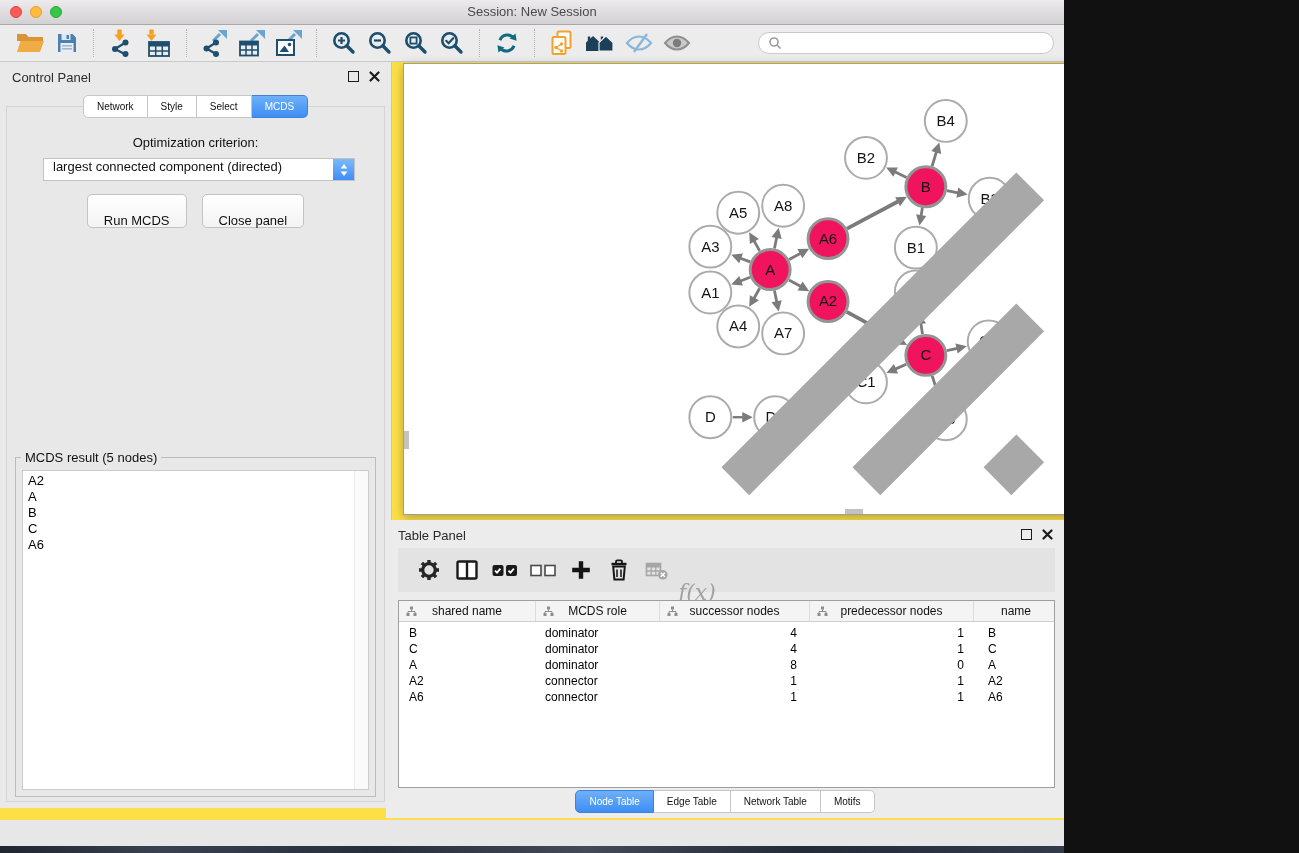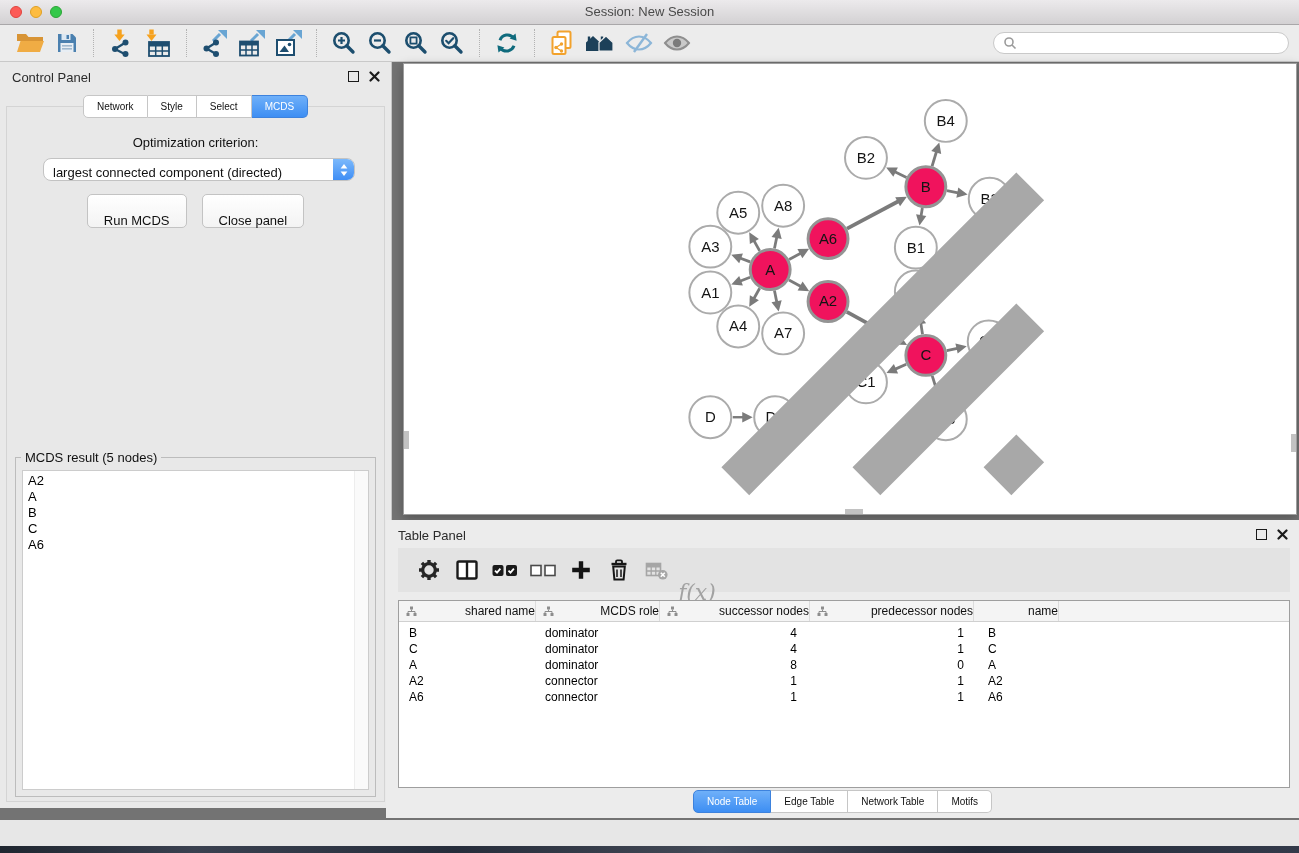--- a/index.html
+++ b/index.html
@@ -1,16 +1,16 @@
 <!DOCTYPE html>
 <html><head>
 <meta charset="utf-8">
 <style>
   html,body{margin:0;padding:0;background:#111;}
-  .app{position:relative;width:1299px;height:853px;overflow:hidden;
+  .app{position:relative;width:1064px;height:853px;overflow:hidden;
        font-family:"Liberation Sans",sans-serif;background:#e7e7e7;
        -webkit-font-smoothing:antialiased;}
   
   .titlebar{position:absolute;top:0;left:0;right:0;height:25px;
     background:linear-gradient(#eceaec,#d3d1d3);border-bottom:1px solid #a9a7a9;box-sizing:border-box;}
   .lights{position:absolute;left:10px;top:6px;display:flex;gap:8px;}
   .light{width:12px;height:12px;border-radius:50%;box-sizing:border-box;}
   .light.red{background:#fc5b57;border:1px solid #e0443e;}
   .light.yellow{background:#fdbc40;border:1px solid #dfa023;}
   .light.green{background:#34c84a;border:1px solid #2ca436;}
@@ -18,37 +18,37 @@
   
   .toolbar{position:absolute;top:25px;left:0;right:0;height:37px;background:#ececec;
     border-bottom:1px solid #c9c9c9;display:flex;align-items:center;padding:0 10px;box-sizing:border-box;}
   .tb-btn{height:32px;display:flex;align-items:center;justify-content:center;margin:0 5px;}
   .sep{width:0;height:28px;border-left:1px dotted #b2b2b2;margin:0 9px;}
   .search{margin-left:auto;width:296px;height:22px;background:#fff;border:1px solid #c9c9c9;
     border-radius:12px;display:flex;align-items:center;padding:0 9px;box-sizing:border-box;}
   .search input{border:none;outline:none;flex:1;font-size:12px;background:transparent;margin-left:6px;
     font-family:"Liberation Sans",sans-serif;}
   
-  .main{position:absolute;top:62px;left:0;right:0;height:758px;background:#737373;}
+  .main{position:absolute;top:62px;left:0;right:0;height:758px;background:#fde047;}
   
   .control-panel{position:absolute;left:0;top:0;width:392px;height:746px;background:#e9e9e9;
     border-right:1px solid #c4c4c4;box-sizing:border-box;}
   .panel-title{position:absolute;left:12px;top:8px;font-size:13px;color:#2b2b2b;}
   .panel-ctrls{position:absolute;right:11px;top:9px;display:flex;gap:10px;align-items:center;}
   .float-box{width:9px;height:9px;border:1.5px solid #1a1a1a;display:inline-block;}
   .cp-tabs{position:absolute;top:33px;left:0;right:0;display:flex;justify-content:center;z-index:2;}
   .seg{height:21px;line-height:21px;padding:0 13px;font-size:10px;background:#fff;
     border:1px solid #c6c6c6;border-left:none;color:#111;white-space:nowrap;}
   .seg:first-child{border-left:1px solid #c6c6c6;border-radius:5px 0 0 5px;}
   .seg:last-child{border-radius:0 5px 5px 0;}
   .seg.sel{background:linear-gradient(#6fb0f9,#3d8ef3);border-color:#3d82dd;color:#fff;}
   .cp-content{position:absolute;left:6px;right:6px;top:44px;bottom:6px;border:1px solid #d4d4d4;background:#e8e8e8;}
   .opt-label{position:absolute;top:28px;width:100%;text-align:center;font-size:13px;color:#111;}
   .dropdown{position:absolute;top:51px;left:36px;width:312px;height:23px;background:#fff;
-    border:1px solid #c3c3c3;border-radius:8px;display:flex;align-items:flex-end;box-sizing:border-box;overflow:hidden;}
+    border:1px solid #c3c3c3;border-radius:0;display:flex;align-items:flex-start;box-sizing:border-box;overflow:hidden;}
   .dropdown .val{flex:1;font-size:13px;padding-left:9px;color:#111;white-space:nowrap;}
   .stepper{width:21px;align-self:stretch;background:linear-gradient(#7cb9fb,#3f8ef5);
     display:flex;flex-direction:column;align-items:center;justify-content:center;gap:2px;}
   .btn-row{position:absolute;top:87px;width:100%;display:flex;justify-content:center;gap:15px;}
   .mac-btn{height:21px;line-height:19px;padding:16px 16px;background:linear-gradient(#ffffff,#f3f3f3);
     border:1px solid #c3c3c3;border-radius:5px;font-size:13px;color:#111;}
   .fieldset{position:absolute;left:8px;right:8px;top:350px;bottom:4px;border:1px solid #bcbcbc;}
   .fieldset .legend{position:absolute;top:-8px;left:5px;background:#e8e8e8;padding:0 4px;font-size:13px;color:#111;}
   .listbox{position:absolute;left:6px;right:6px;top:12px;bottom:6px;background:#fff;
     border:1px solid #cccccc;overflow:hidden;}
@@ -71,21 +71,21 @@
   
   .table-panel{position:absolute;left:386px;top:458px;right:0;height:298px;background:#ececec;}
   .tp-toolbar{position:absolute;left:12px;right:9px;top:28px;height:44px;background:#e3e3e3;
     display:flex;align-items:center;padding:0 12px;box-sizing:border-box;}
   .tt-btn{width:38px;height:36px;display:flex;align-items:center;justify-content:center;}
   .fx{font-family:"DejaVu Serif",serif;font-style:italic;font-size:22px;color:#a2a2a2;padding-left:4px;margin-top:45px;}
   .tbl{position:absolute;left:12px;right:9px;top:80px;height:188px;background:#fff;
     border:1px solid #9e9e9e;box-sizing:border-box;overflow:hidden;}
   .tbl-header,.tbl-row{display:grid;grid-template-columns:137px 124px 150px 164px 85px 1fr;}
   .tbl-header{height:20px;background:#f4f4f4;border-bottom:1px solid #d0d0d0;}
-  .th{position:relative;font-size:12px;color:#111;text-align:right;line-height:20px;border-right:1px solid #dcdcdc;}
+  .th{position:relative;font-size:12px;color:#111;text-align:center;line-height:20px;border-right:1px solid #dcdcdc;}
   .th.filler{border-right:none;}
   .th .col-icon{position:absolute;left:7px;top:5px;}
   .tbody{padding-top:3px;}
   .tbl-row{height:16px;line-height:16px;font-size:12px;color:#000;}
   .td.c0{padding-left:10px;}.td.c1{padding-left:9px;}
   .td.c2{text-align:right;padding-right:13px;}.td.c3{text-align:right;padding-right:10px;}
   .td.c4{padding-left:14px;}
   .tp-tabs{position:absolute;left:0;right:0;top:270px;display:flex;justify-content:center;}
   
   .statusbar{position:absolute;top:820px;left:0;right:0;height:26px;background:#ededed;

